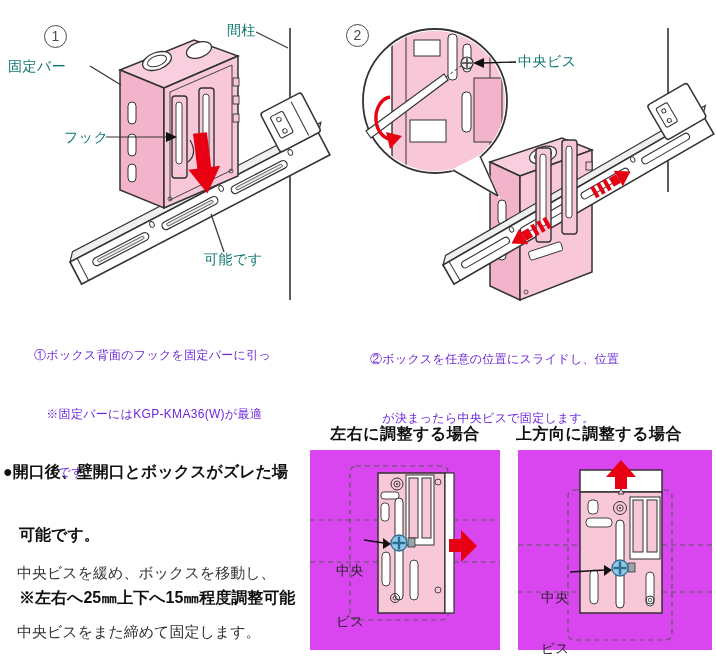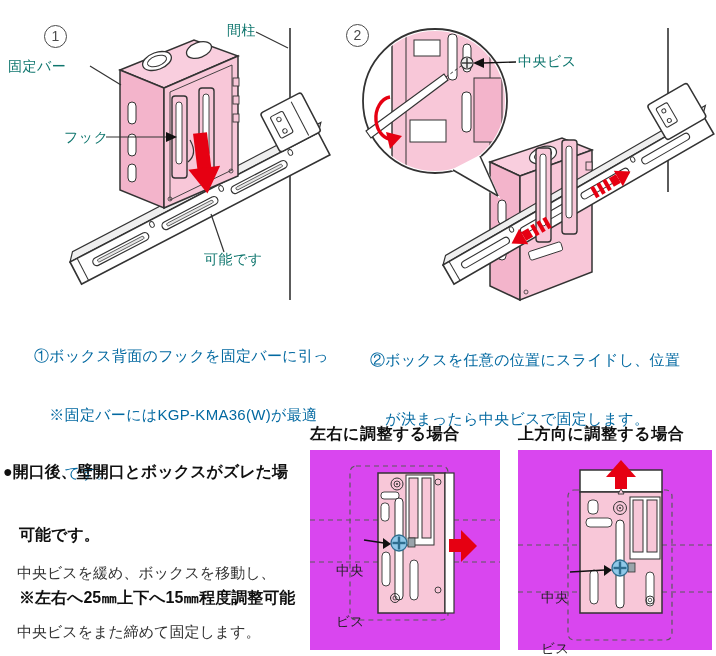--- a/index.html
+++ b/index.html
@@ -3,24 +3,24 @@
 <meta charset="utf-8">
 <style>
   *{margin:0;padding:0;box-sizing:border-box}
   html,body{background:#fff}
   body{width:716px;height:656px;font-family:"Liberation Sans",sans-serif;color:#2e2e2e}
   #page{position:relative;width:716px;height:656px;background:#fff;overflow:hidden}
   svg.illu{position:absolute;left:0;top:0}
   .label{position:absolute;font-size:14px;color:#0f766e;white-space:pre;letter-spacing:.5px}
   .badge{position:absolute;width:23px;height:23px;border:1.6px solid #4a4a4a;border-radius:50%;
          font-size:14px;line-height:20px;text-align:center;color:#4a4a4a;background:#fff}
-  .cap{position:absolute;font-size:15px;line-height:19.5px;color:#0369a1;white-space:pre;letter-spacing:.3px}
+  .cap{position:absolute;font-size:12px;line-height:19.5px;color:#6d28d9;white-space:pre;letter-spacing:.3px}
   .note-bold{position:absolute;font-size:16px;line-height:21px;font-weight:bold;color:#101010;white-space:pre}
   .note-body{position:absolute;font-size:15px;line-height:19.5px;color:#333;white-space:pre}
-  .panel-title{position:absolute;font-size:16px;font-weight:bold;color:#101010;letter-spacing:.5px}
+  .panel-title{position:absolute;font-size:16px;font-weight:bold;color:#101010;text-align:center;letter-spacing:.5px}
   .panel{position:absolute;background:#d946ef}
   .panel svg{position:absolute;left:0;top:0}
   .screw-label{position:absolute;font-size:13.5px;line-height:17px;color:#222;white-space:pre;letter-spacing:.5px}
 </style>
 </head>
 <body>
 
 <div id="page">
 
   <svg class="illu" width="340" height="305" viewBox="0 0 340 305">
@@ -220,21 +220,21 @@
   </div>
   <div class="note-body" style="left:17px;top:524px">
     <div>中央ビスを緩め、ボックスを移動し、</div>
     <div>中央ビスをまた締めて固定します。</div>
     
     
     
   </div>
 
   <div class="panel-title" style="left:310px;top:424px;width:190px">左右に調整する場合</div>
-  <div class="panel-title" style="left:518px;top:424px;width:194px">上方向に調整する場合</div>
+  <div class="panel-title" style="left:502px;top:424px;width:194px">上方向に調整する場合</div>
 
   <div class="panel" style="left:310px;top:450px;width:190px;height:200px">
     <svg width="190" height="200" viewBox="0 0 190 200">
       <g stroke="#5a5a5a" stroke-width="1.2" stroke-dasharray="5,4">
         <line x1="0" y1="70" x2="190" y2="70"></line>
         <line x1="0" y1="112" x2="190" y2="112"></line>
       </g>
       <rect x="40" y="16" width="98" height="154" rx="6" fill="none" stroke="#5a5a5a" stroke-width="1.2" stroke-dasharray="5,4"></rect>
       <g>
         <rect x="68" y="23" width="67" height="140" fill="#f8c7d8" stroke="#333" stroke-width="1.5"></rect>

